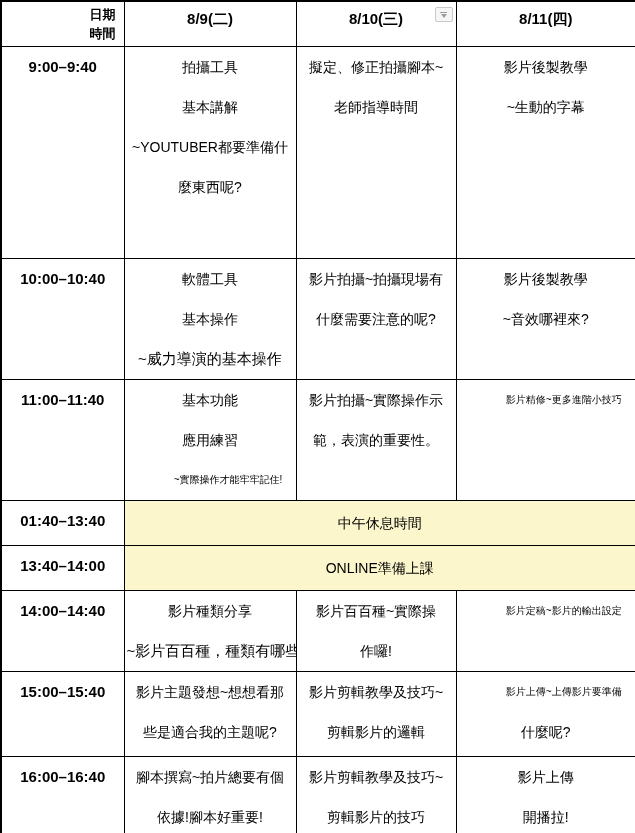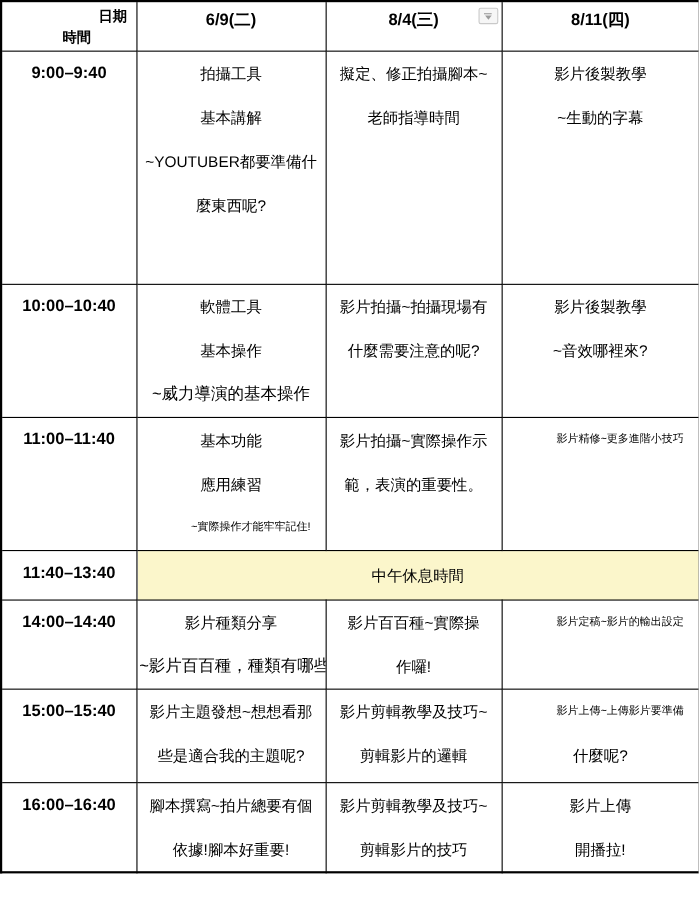--- a/index.html
+++ b/index.html
@@ -32,21 +32,21 @@
   tr.h117{height:117px;} tr.h121{height:121px;} tr.h45{height:45px;}
   tr.h80{height:80px;} tr.h85{height:85px;} tr.h78{height:78px;}
 
   
   .corner{
     display:flex;flex-direction:column;justify-content:space-between;
     height:44px;box-sizing:border-box;padding:4px 8px 3px 22px;
     font-size:13px;font-weight:700;
   }
   .corner .date-lab{text-align:right;}
-  .corner .time-lab{text-align:center;}
+  .corner .time-lab{text-align:right;}
 
   
   .day{
     position:relative;text-align:center;
     font-size:15px;font-weight:700;line-height:30px;
     padding-top:2px;
   }
   .filter-btn{
     position:absolute;right:3px;top:5px;
     width:18px;height:15px;box-sizing:border-box;
@@ -93,24 +93,24 @@
 
   <tbody>
       <tr class="h44">
     <td>
       <div class="corner">
         <div class="date-lab">日期</div>
         <div class="time-lab">時間</div>
       </div>
     </td>
     <td class="day">
-      <span>6/9(二)</span>
+      <span>8/9(二)</span>
     </td>
     <td class="day">
-      <span>8/4(三)</span>
+      <span>8/10(三)</span>
       <div class="filter-btn">
         <span class="filter-glyph">
               <i class="bar"></i>
               <i class="tri"></i>
             </span>
       </div>
     </td>
     <td class="day">
       <span>8/11(四)</span>
     </td>
@@ -162,24 +162,28 @@
     <td class="cell">
       <div class="ln">影片拍攝~實際操作示</div>
       <div class="ln">範，表演的重要性。</div>
     </td>
     <td class="cell">
       <div class="ln md">影片精修~更多進階小技巧</div>
     </td>
   </tr>
 
   <tr class="h45">
-    <td class="time-cell">11:40–13:40</td>
+    <td class="time-cell">01:40–13:40</td>
     <td class="span-cell" colspan="3">中午休息時間</td>
   </tr>
 
+  <tr class="h45">
+    <td class="time-cell">13:40–14:00</td>
+    <td class="span-cell" colspan="3">ONLINE準備上課</td>
+  </tr>
 
   <tr class="h80">
     <td class="time-cell">14:00–14:40</td>
     <td class="cell">
       <div class="ln">影片種類分享</div>
       <div class="ln sm">~影片百百種，種類有哪些?</div>
     </td>
     <td class="cell">
       <div class="ln">影片百百種~實際操</div>
       <div class="ln">作囉!</div>

